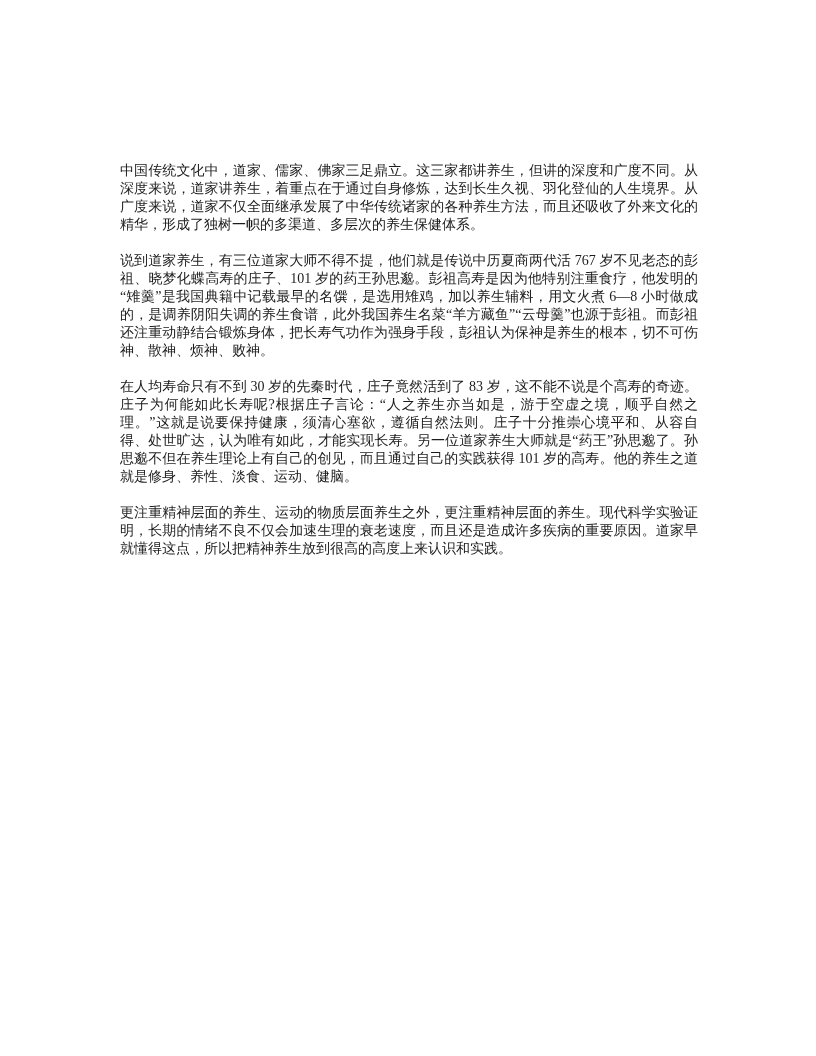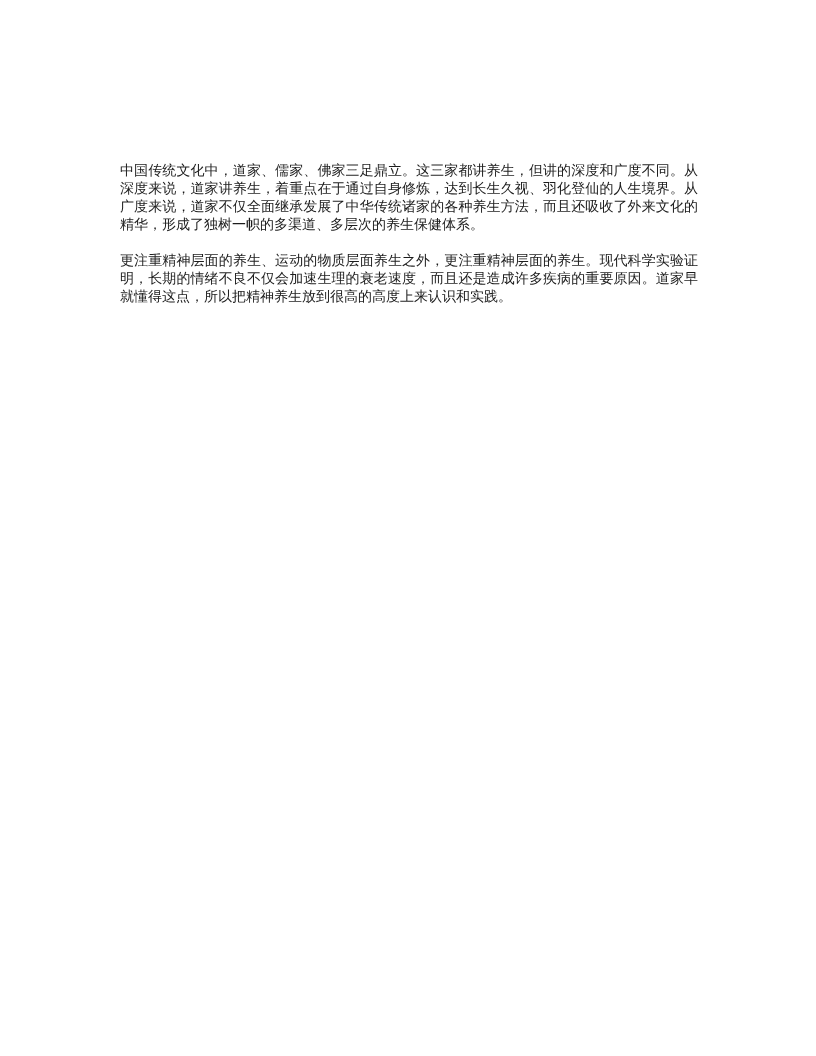--- a/index.html
+++ b/index.html
@@ -34,15 +34,17 @@
   .text-block p:last-child {
     margin-bottom: 0;
   }
 </style>
 </head>
 <body>
 
 <div class="page">
   <div class="text-block">
     <p>中国传统文化中，道家、儒家、佛家三足鼎立。这三家都讲养生，但讲的深度和广度不同。从深度来说，道家讲养生，着重点在于通过自身修炼，达到长生久视、羽化登仙的人生境界。从广度来说，道家不仅全面继承发展了中华传统诸家的各种养生方法，而且还吸收了外来文化的精华，形成了独树一帜的多渠道、多层次的养生保健体系。</p>
+    <p>说到道家养生，有三位道家大师不得不提，他们就是传说中历夏商两代活 767 岁不见老态的彭祖、晓梦化蝶高寿的庄子、101 岁的药王孙思邈。彭祖高寿是因为他特别注重食疗，他发明的“雉羹”是我国典籍中记载最早的名馔，是选用雉鸡，加以养生辅料，用文火煮 6—8 小时做成的，是调养阴阳失调的养生食谱，此外我国养生名菜“羊方藏鱼”“云母羹”也源于彭祖。而彭祖还注重动静结合锻炼身体，把长寿气功作为强身手段，彭祖认为保神是养生的根本，切不可伤神、散神、烦神、败神。</p>
+    <p>在人均寿命只有不到 30 岁的先秦时代，庄子竟然活到了 83 岁，这不能不说是个高寿的奇迹。庄子为何能如此长寿呢?根据庄子言论：“人之养生亦当如是，游于空虚之境，顺乎自然之理。”这就是说要保持健康，须清心塞欲，遵循自然法则。庄子十分推崇心境平和、从容自得、处世旷达，认为唯有如此，才能实现长寿。另一位道家养生大师就是“药王”孙思邈了。孙思邈不但在养生理论上有自己的创见，而且通过自己的实践获得 101 岁的高寿。他的养生之道就是修身、养性、淡食、运动、健脑。</p>
     <p>更注重精神层面的养生、运动的物质层面养生之外，更注重精神层面的养生。现代科学实验证明，长期的情绪不良不仅会加速生理的衰老速度，而且还是造成许多疾病的重要原因。道家早就懂得这点，所以把精神养生放到很高的高度上来认识和实践。</p>
   </div>
 </div>
 
 </body></html>

